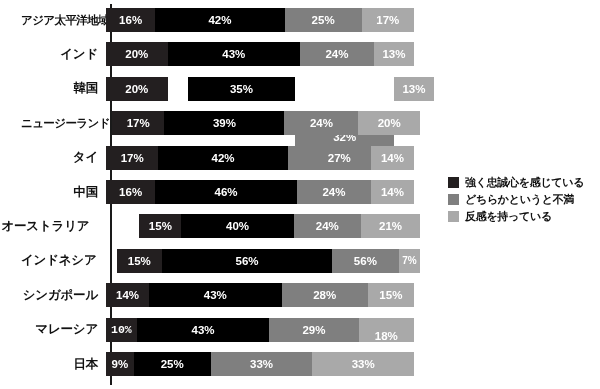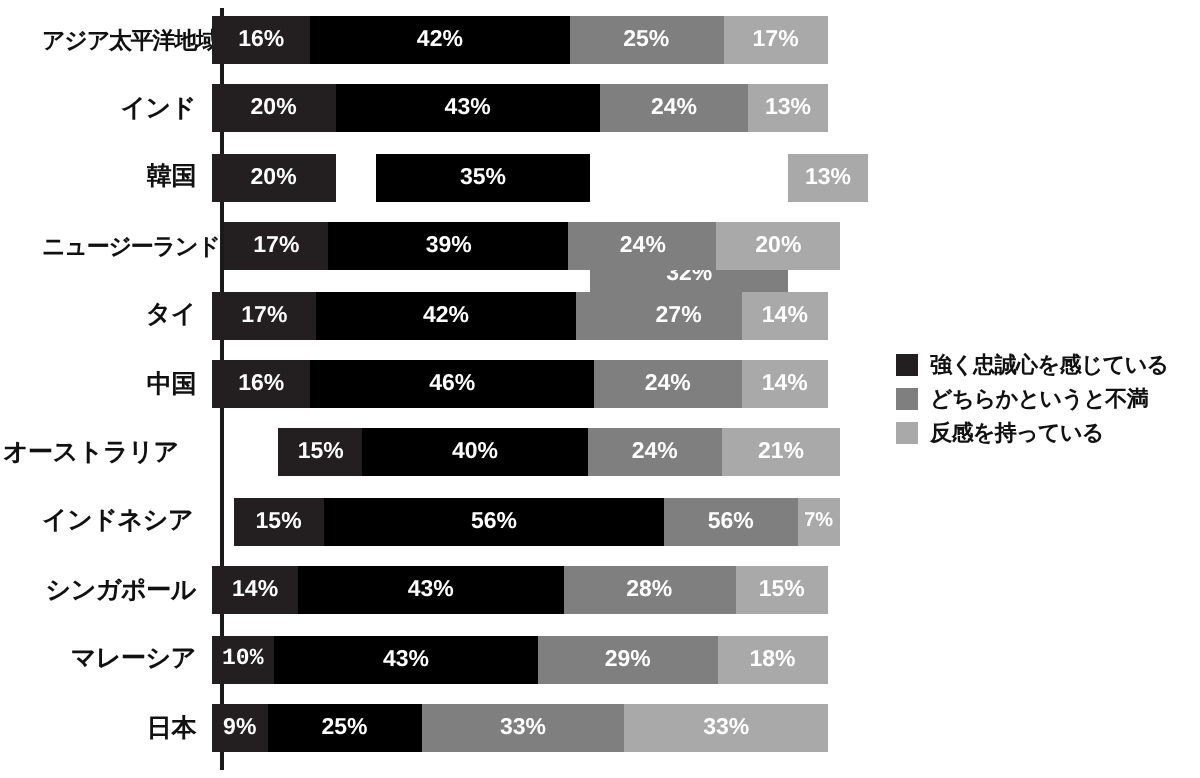--- a/index.html
+++ b/index.html
@@ -286,21 +286,21 @@
           <div class="bar">
             <div class="seg s0" style="flex: 0 0 10%; font-family: Liberation Mono, monospace;">
               <span>10%</span>
             </div>
             <div class="seg s1" style="flex: 0 0 43%;">
               <span>43%</span>
             </div>
             <div class="seg s2" style="flex: 0 0 29%;">
               <span>29%</span>
             </div>
-            <div class="seg s3" style="flex: 0 0 18%;">
+            <div class="seg s3" style="flex: 0 0 18%; align-items: flex-end;">
               <span>18%</span>
             </div>
           </div>
         </div>
         <div class="row" style="top: 352px;">
           <div class="row-label">日本</div>
           <div class="bar">
             <div class="seg s0" style="flex: 0 0 9%;">
               <span>9%</span>
             </div>

